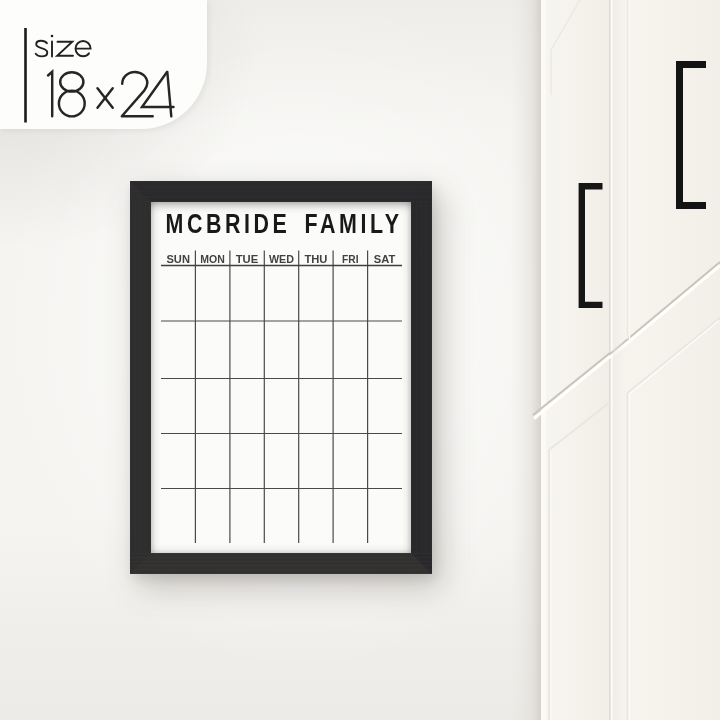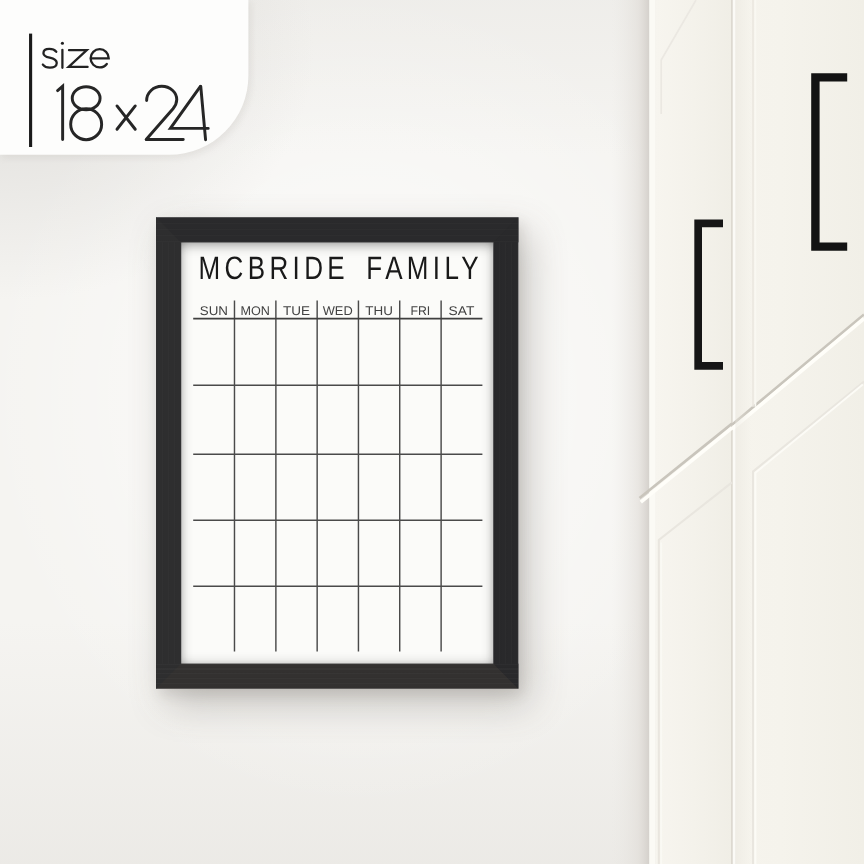--- a/index.html
+++ b/index.html
@@ -10,21 +10,21 @@
     radial-gradient(360px 300px at 10px 40px, rgba(198,196,193,0.50), rgba(198,196,193,0) 70%),
     linear-gradient(180deg, rgba(220,218,214,0.25) 0%, rgba(255,255,255,0) 18%),
     radial-gradient(420px 460px at 300px 330px, rgba(255,255,255,0.75), rgba(255,255,255,0) 75%),
     linear-gradient(180deg, rgba(255,255,255,0) 72%, rgba(212,209,203,0.28) 100%);}
 .badge{position:absolute;left:0;top:0;width:207px;height:129px;background:#fdfdfc;
   border-radius:0 0 66px 0;box-shadow:2px 2px 5px rgba(170,167,162,0.18);}
 .frame{position:absolute;left:130px;top:181px;width:302px;height:393px;box-sizing:border-box;
   border-style:solid;border-width:21px;
   border-color:#2a2a2c #29292b #333130 #2e2e2f;
   background:#fbfbf9;
-  box-shadow:9px 13px 30px rgba(90,84,75,0.30), 3px 5px 10px rgba(90,84,75,0.14);}
+  box-shadow:9px 13px 30px rgba(90,84,75,0.30), 3px 5px 10px rgba(90,84,75,0.14);font-weight:bold;}
 .grain{position:absolute;opacity:0.28;pointer-events:none;}
 .board-shadow{position:absolute;inset:0;
   box-shadow:inset 0 7px 10px -5px rgba(40,40,40,0.45),
              inset 7px 0 10px -7px rgba(40,40,40,0.30),
              inset -7px 0 10px -7px rgba(40,40,40,0.30),
              inset 0 -6px 9px -6px rgba(40,40,40,0.25);}
 </style>
 </head>
 <body>
 <div class="page">

